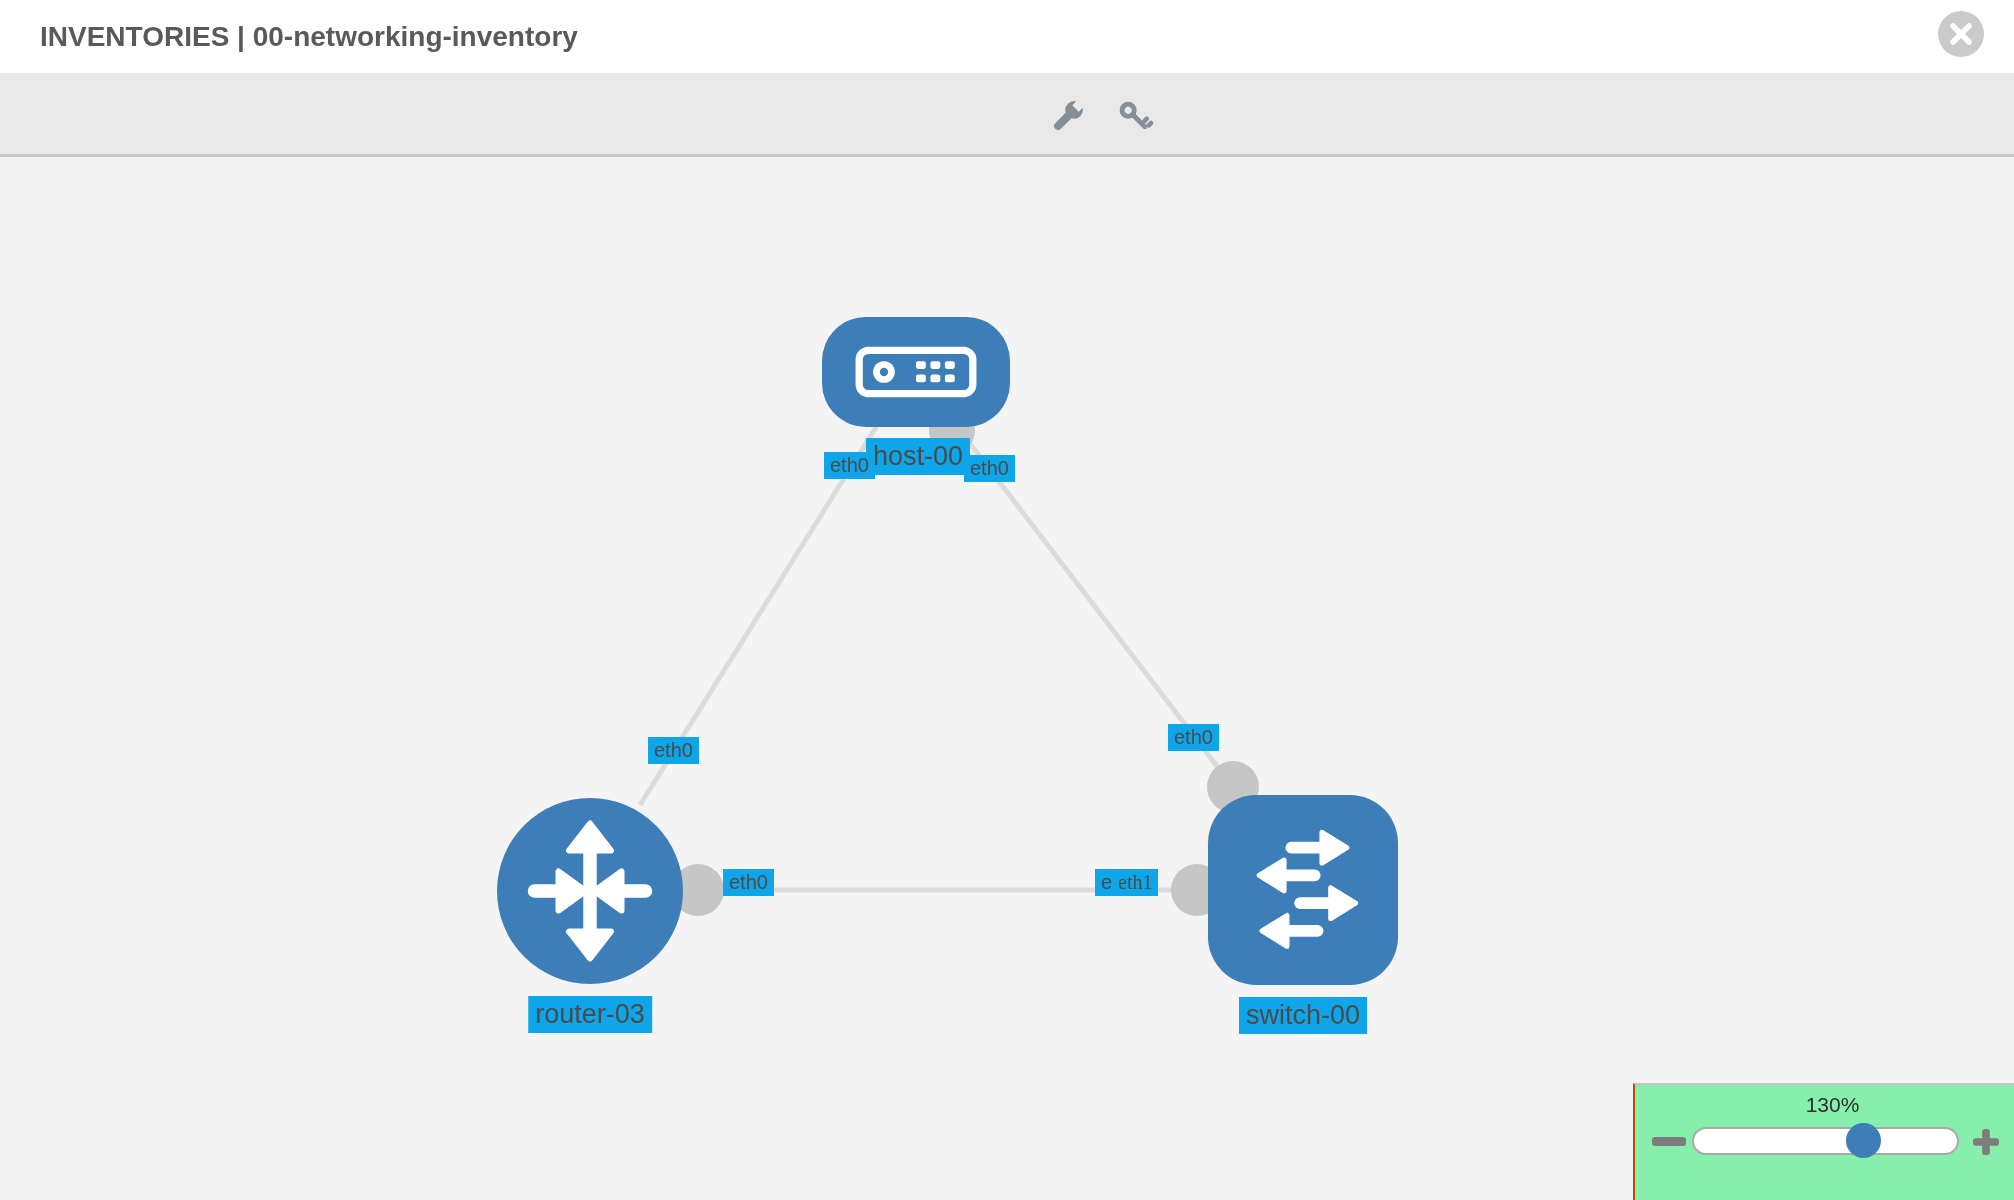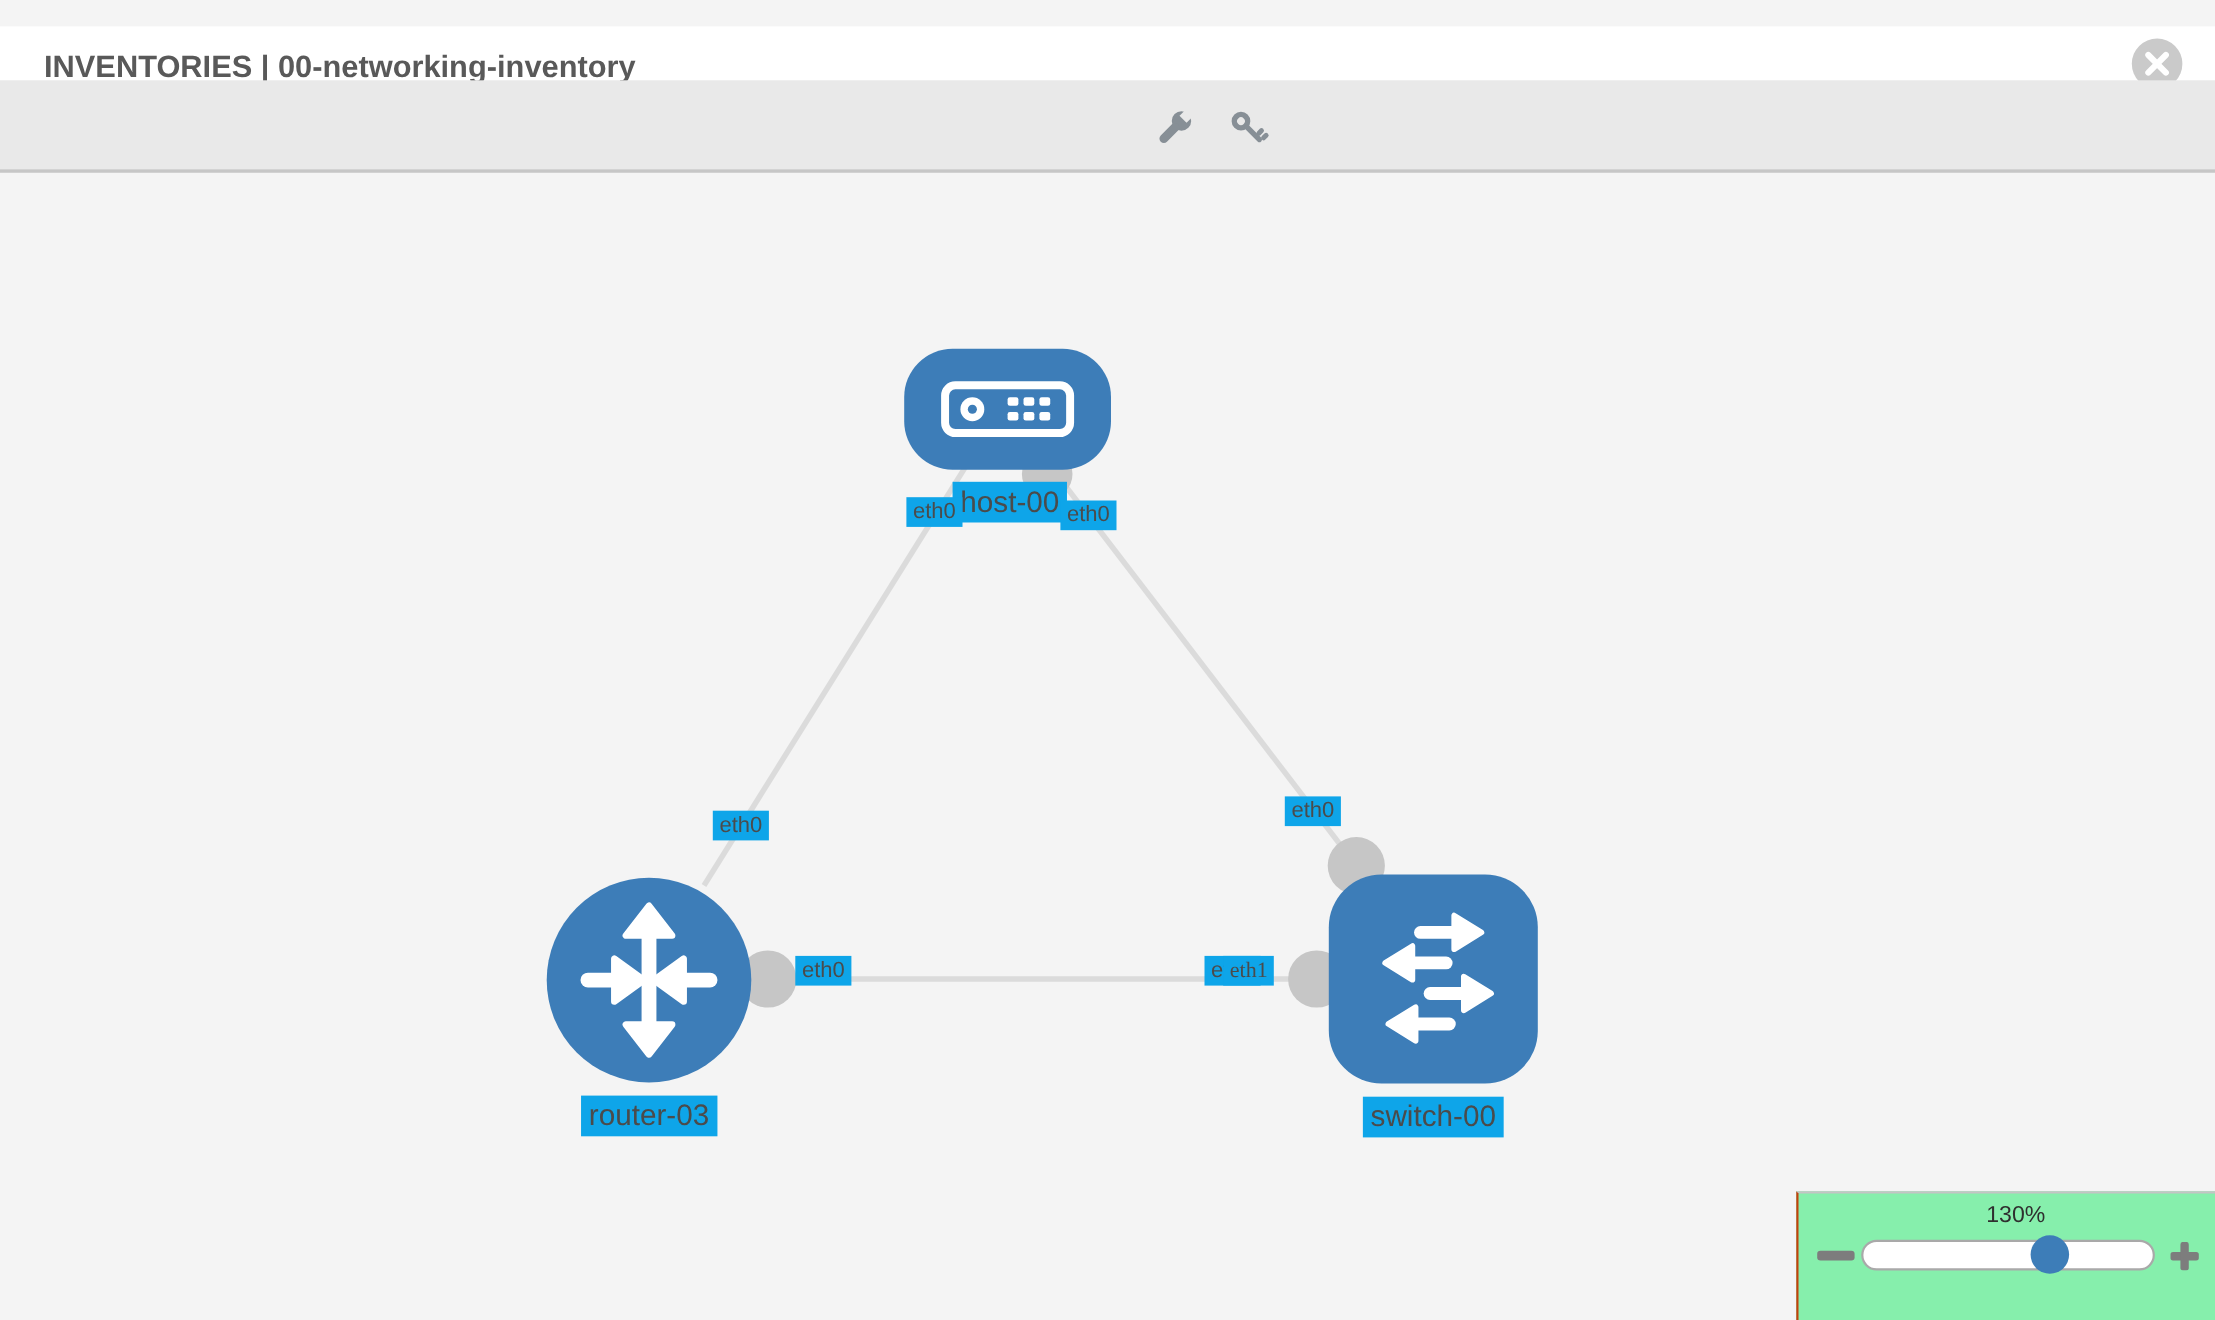--- a/index.html
+++ b/index.html
@@ -1,20 +1,20 @@
 <!DOCTYPE html>
 <html><head>
 <meta charset="utf-8">
 <style>
   html,body{margin:0;padding:0;background:#f4f4f4;}
   #app{position:relative;width:2014px;height:1200px;overflow:hidden;
        font-family:"Liberation Sans",sans-serif;background:#f4f4f4;}
 
   
-  .app-header{position:absolute;top:0;left:0;width:2014px;height:73px;background:#ffffff;z-index:6;margin-top:24px;}
+  .app-header{position:absolute;top:0;left:0;width:2014px;height:73px;background:#ffffff;z-index:6;}
   .page-title{position:absolute;left:40px;top:0;line-height:73px;font-size:28px;font-weight:700;
               color:#595959;white-space:nowrap;}
   .close-btn{position:absolute;left:1938px;top:11px;width:46px;height:46px;border-radius:50%;
              background:#cacaca;cursor:pointer;display:flex;align-items:center;justify-content:center;}
 
   
   .toolbar{position:absolute;top:73px;left:0;width:2014px;height:84px;background:#e9e9e9;
            border-bottom:3px solid #c6c6c6;box-sizing:border-box;z-index:6;}
   .select-box{position:absolute;top:12px;height:58px;background:#fff;border:2px solid #b5b5b5;
               border-radius:7px;box-sizing:border-box;cursor:pointer;}

